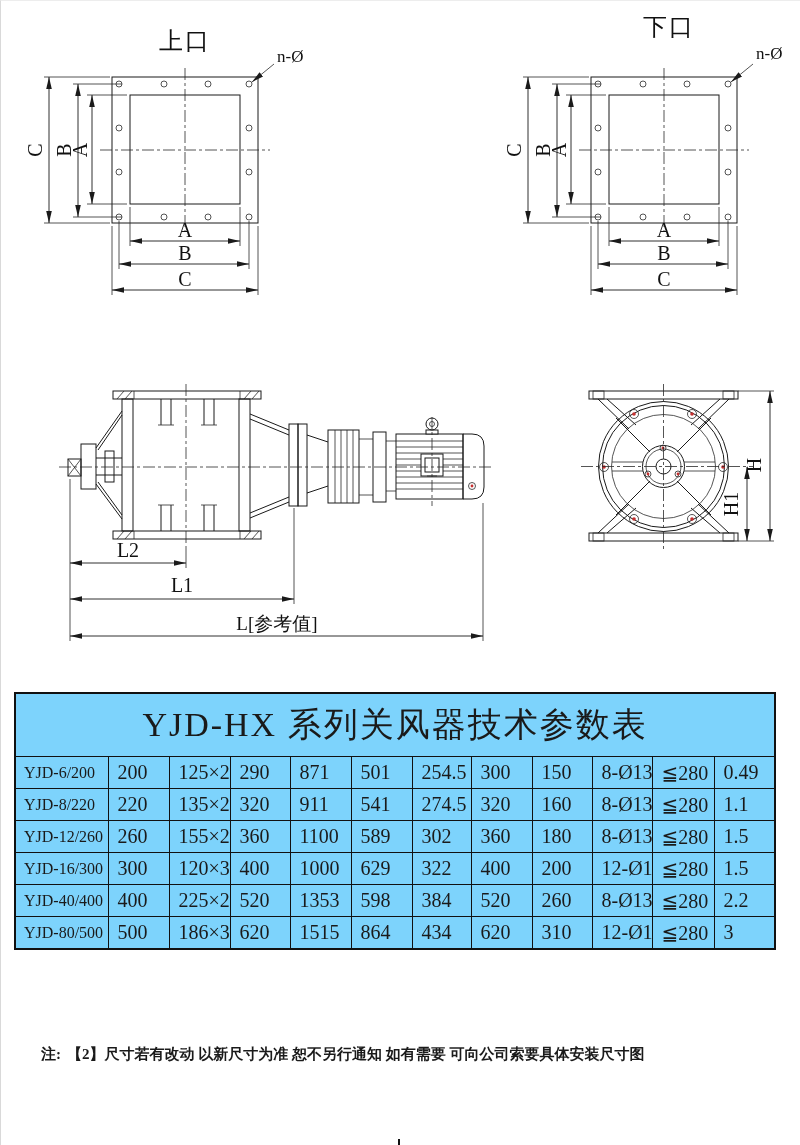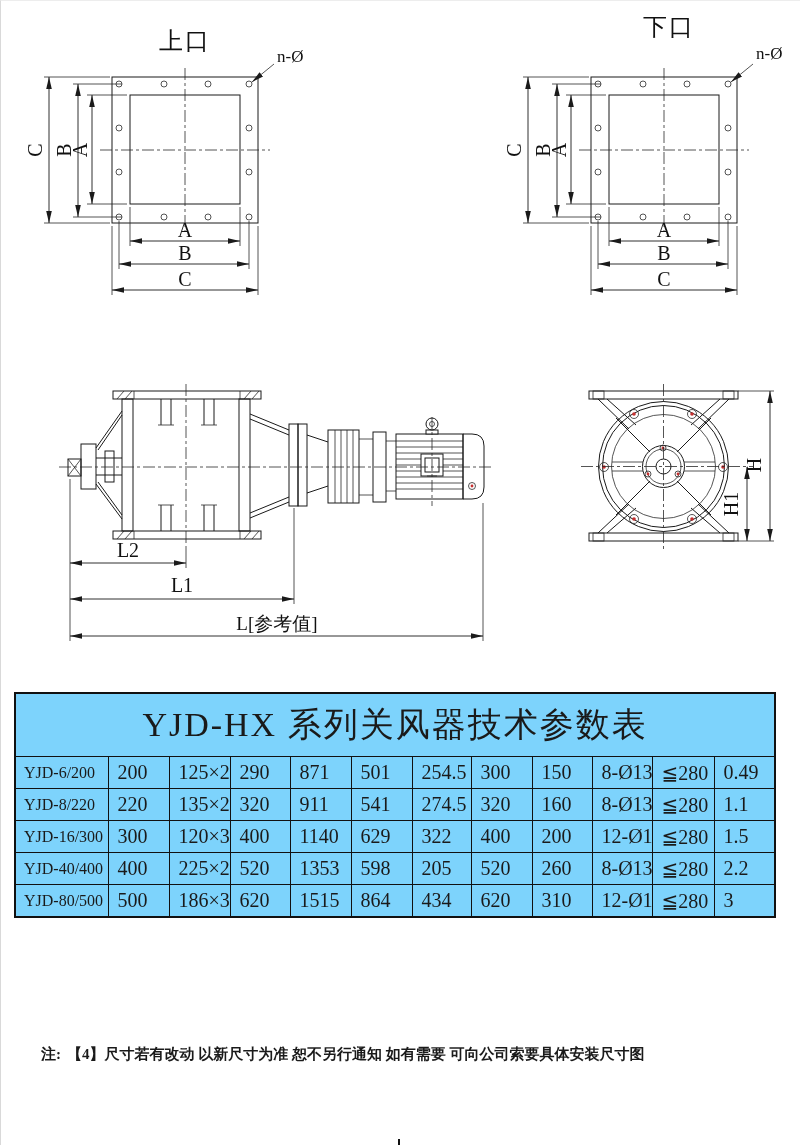--- a/index.html
+++ b/index.html
@@ -329,41 +329,55 @@
           <td>911</td>
           <td>541</td>
           <td>274.5</td>
           <td>320</td>
           <td>160</td>
           <td>8-Ø13</td>
           <td>≦280</td>
           <td>1.1</td>
         </tr>
         <tr>
+          <td>YJD-12/260</td>
+          <td>260</td>
+          <td>155×2</td>
+          <td>360</td>
+          <td>1100</td>
+          <td>589</td>
+          <td>302</td>
+          <td>360</td>
+          <td>180</td>
+          <td>8-Ø13</td>
+          <td>≦280</td>
+          <td>1.5</td>
+        </tr>
+        <tr>
           <td>YJD-16/300</td>
           <td>300</td>
           <td>120×3</td>
           <td>400</td>
-          <td>1140</td>
+          <td>1000</td>
           <td>629</td>
           <td>322</td>
           <td>400</td>
           <td>200</td>
           <td>12-Ø13</td>
           <td>≦280</td>
           <td>1.5</td>
         </tr>
         <tr>
           <td>YJD-40/400</td>
           <td>400</td>
           <td>225×2</td>
           <td>520</td>
           <td>1353</td>
           <td>598</td>
-          <td>205</td>
+          <td>384</td>
           <td>520</td>
           <td>260</td>
           <td>8-Ø13</td>
           <td>≦280</td>
           <td>2.2</td>
         </tr>
         <tr>
           <td>YJD-80/500</td>
           <td>500</td>
           <td>186×3</td>
@@ -376,19 +390,19 @@
           <td>12-Ø18</td>
           <td>≦280</td>
           <td>3</td>
         </tr>
       </tbody>
 </table>
 
 <div class="notes">
   <span>注:</span>
   <div>
-    <div>【4】尺寸若有改动 以新尺寸为准 恕不另行通知 如有需要 可向公司索要具体安装尺寸图</div>
+    <div>【2】尺寸若有改动 以新尺寸为准 恕不另行通知 如有需要 可向公司索要具体安装尺寸图</div>
   </div>
 </div>
 
 <div class="edge-mark"></div>
 
 </div>
 
 </body></html>

